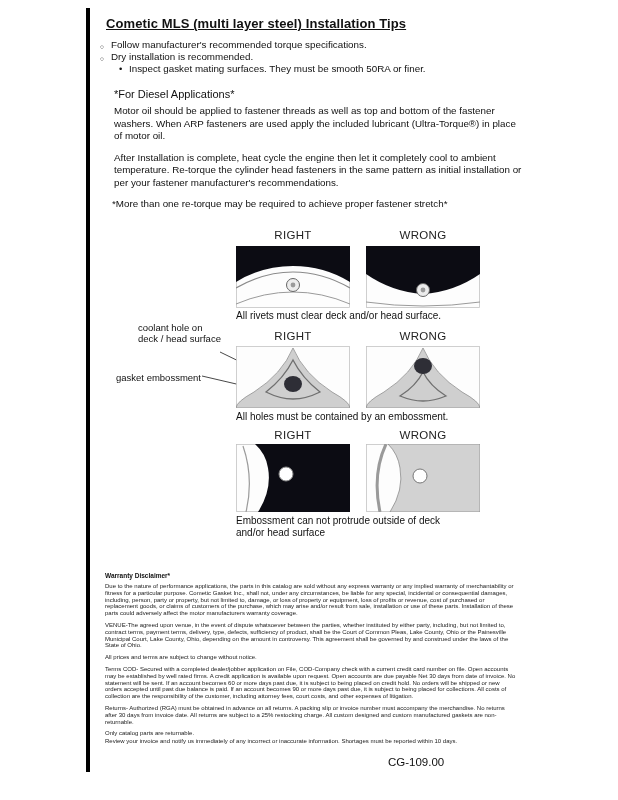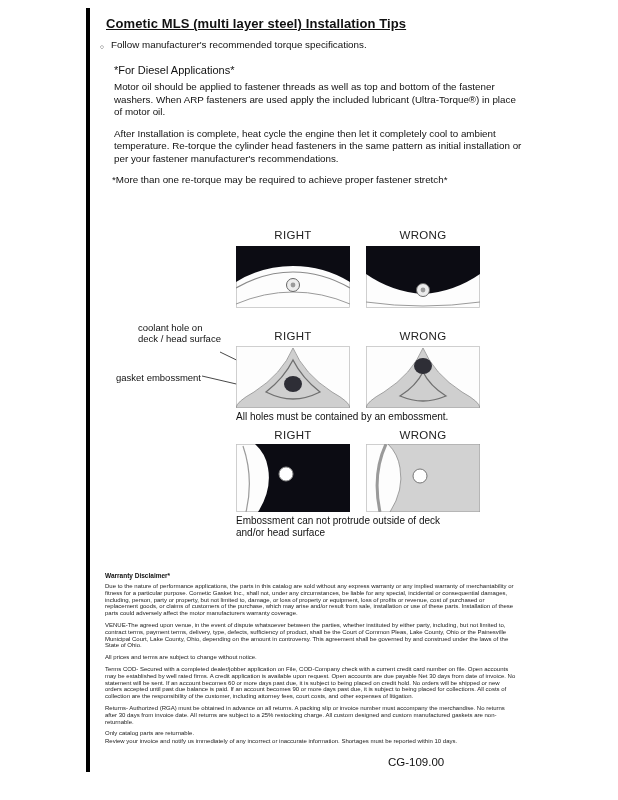--- a/index.html
+++ b/index.html
@@ -38,20 +38,22 @@
 </head>
 <body>
 
 <div class="page">
   <div class="spine"></div>
 
   <div class="content">
     <div class="title">Cometic MLS (multi layer steel) Installation Tips</div>
 
     <div class="bullet">Follow manufacturer's recommended torque specifications.</div>
+    <div class="bullet">Dry installation is recommended.</div>
+    <div class="sub-bullet">Inspect gasket mating surfaces.  They must be smooth 50RA or finer.</div>
 
     <div class="diesel-heading">*For Diesel Applications*</div>
     <p class="para">Motor oil should be applied to fastener threads as well as top and bottom of the fastener washers. When ARP fasteners are used apply the included lubricant (Ultra-Torque®) in place of motor oil.</p>
     <p class="para">After Installation is complete, heat cycle the engine then let it completely cool to ambient temperature. Re-torque the cylinder head fasteners in the same pattern as initial installation or per your fastener manufacturer's recommendations.</p>
     <div class="note">*More than one re-torque may be required to achieve proper fastener stretch*</div>
   </div>
 
   <div class="dlabel" style="left:236px; top:229px;">RIGHT</div>
   <div class="dlabel" style="left:366px; top:229px;">WRONG</div>
 
@@ -67,20 +69,21 @@
   </div>
   <div class="dimg" style="left:366px; top:246px; height:62px;">
     <svg viewBox="0 0 114 62">
       <rect x="0.5" y="0.5" width="113" height="61" fill="#fdfdfd" stroke="#c4c4c4" stroke-width="0.8"></rect>
       <path d="M0,0 H114 V28 Q88,46 57,48 Q26,46 0,28 Z" fill="#0c0c13"></path>
       <path d="M0,56 Q28,60 57,60 Q86,60 114,56" fill="none" stroke="#9a9a9a" stroke-width="1"></path>
       <circle cx="57" cy="44" r="6.5" fill="#ececec" stroke="#666" stroke-width="1"></circle>
       <circle cx="57" cy="44" r="2.4" fill="#9a9a9a"></circle>
     </svg>
   </div>
+  <div class="caption" style="left:236px; top:310px; width:280px;">All rivets must clear deck and/or head surface.</div>
 
   <div class="dlabel" style="left:236px; top:330px;">RIGHT</div>
   <div class="dlabel" style="left:366px; top:330px;">WRONG</div>
 
   <div class="pointer-label" style="left:138px; top:322px; width:92px;">coolant hole on
 deck / head surface</div>
   <div class="pointer-label" style="left:116px; top:372px; width:95px;">gasket embossment</div>
   <svg class="pointer-lines" viewBox="0 0 100 58">
     <line x1="24" y1="10" x2="94" y2="44" stroke="#333" stroke-width="0.9"></line>
     <line x1="6" y1="34" x2="66" y2="48" stroke="#333" stroke-width="0.9"></line>

